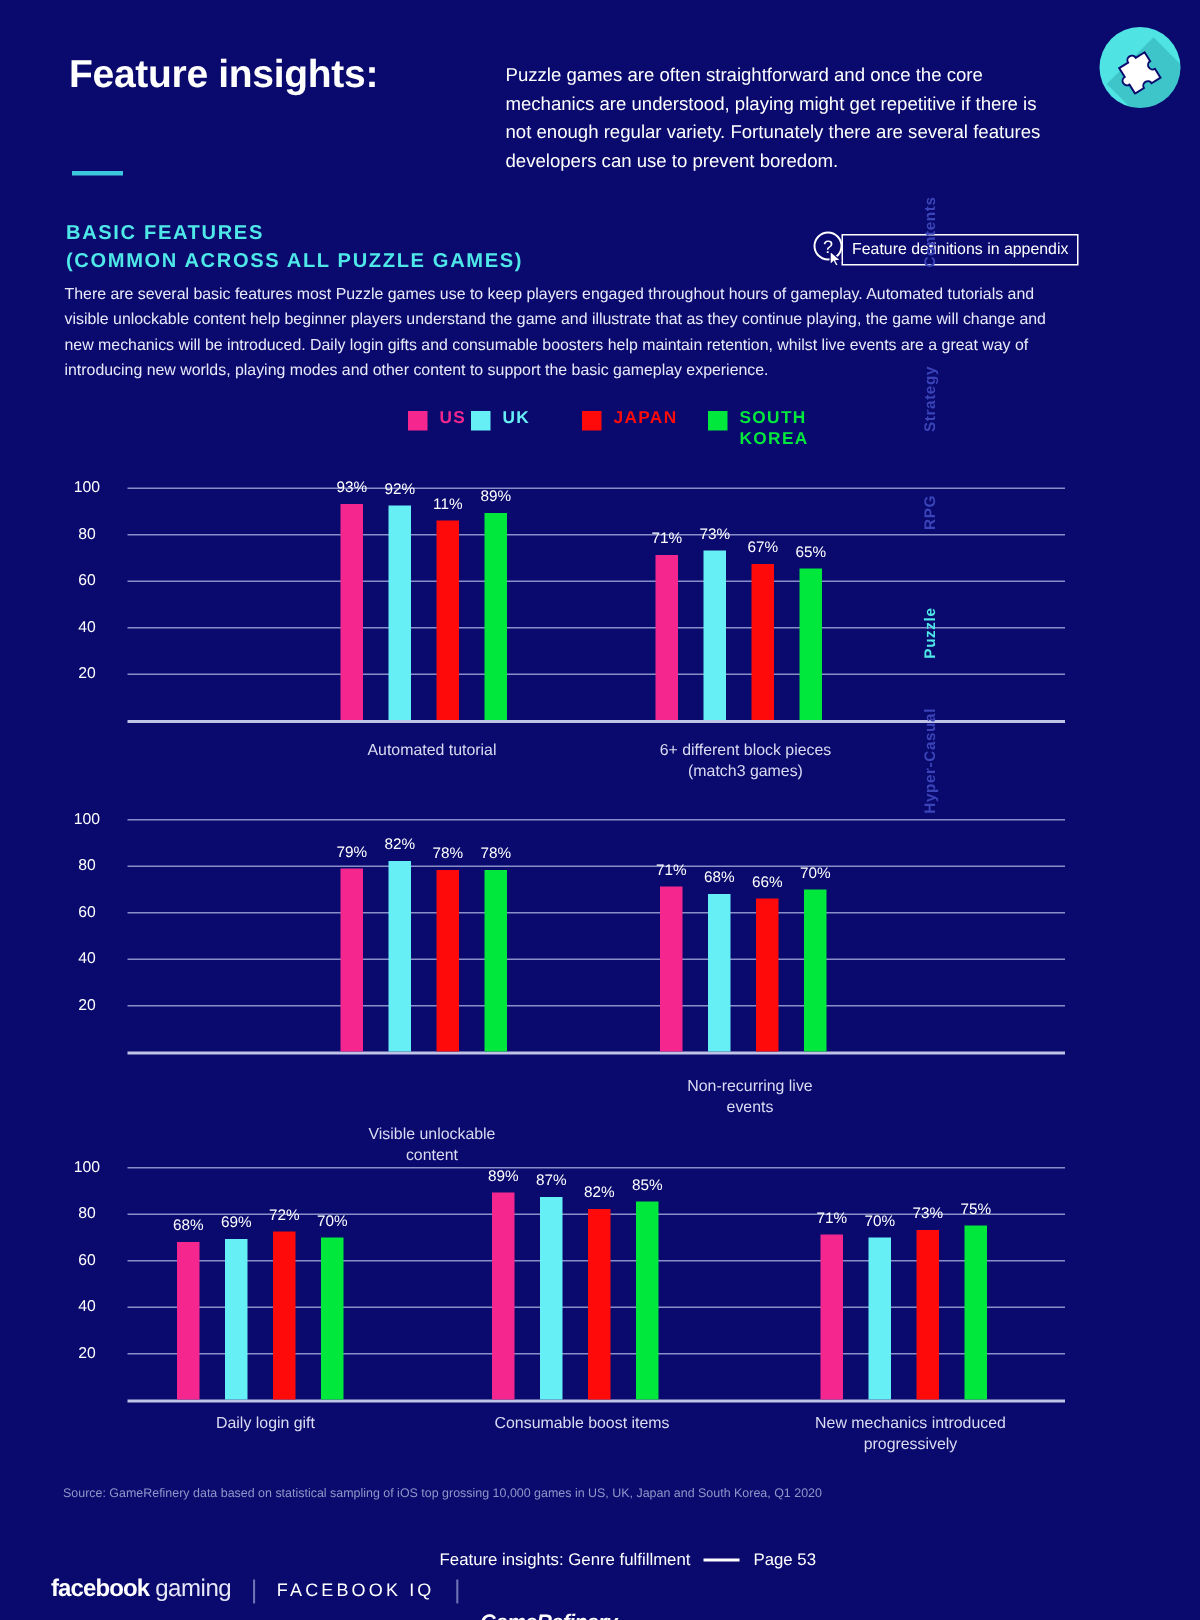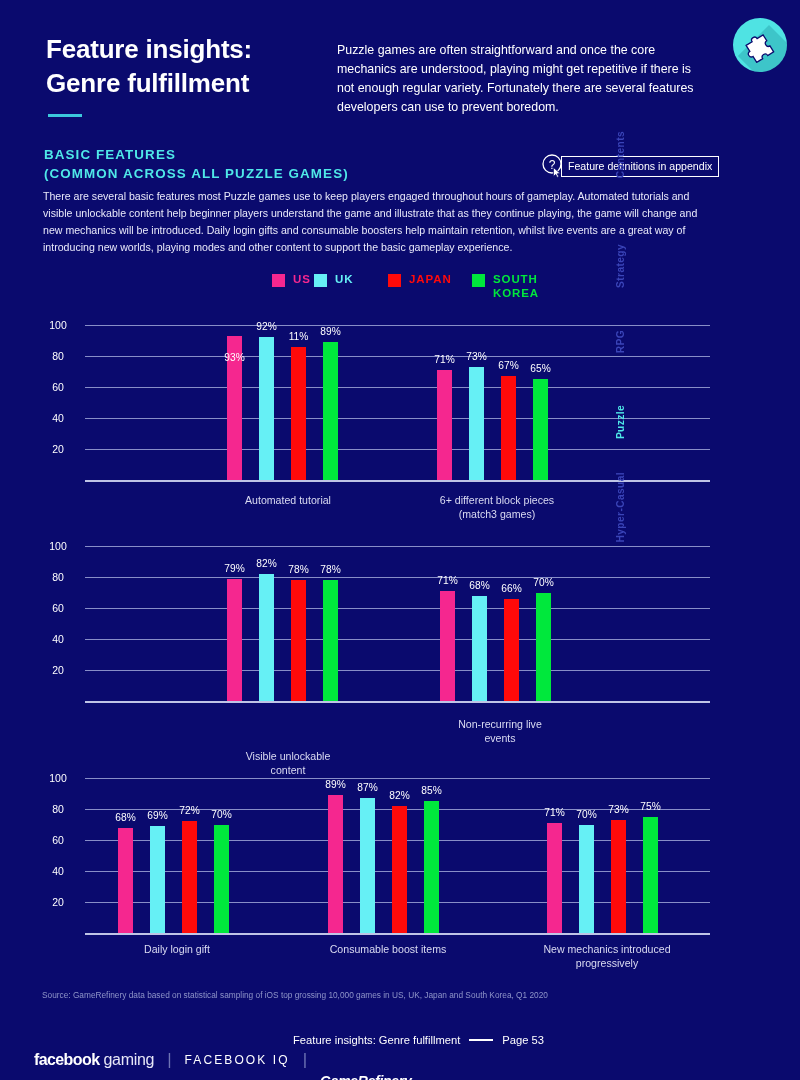--- a/index.html
+++ b/index.html
@@ -131,21 +131,20 @@
     background: #FFFFFF; margin: 0 9px;
   }
 </style>
 </head>
 <body>
 
 <div class="page">
 
   <div class="hdr-title">
     <div>Feature insights:</div>
-    <div>Genre fulfillment</div>
   </div>
   <div class="hdr-rule"></div>
   <div class="hdr-intro">Puzzle games are often straightforward and once the core mechanics are understood, playing might get repetitive if there is not enough regular variety. Fortunately there are several features developers can use to prevent boredom.</div>
 
   <div class="badge">
     <div class="shadow"></div>
     <svg width="36" height="36" viewBox="0 0 36 36">
       <g transform="rotate(-32 18 18)">
         <path d="M6 11 h7 a3 3 0 1 1 6 0 h7 v7 a3 3 0 1 0 0 6 v7 h-7 a3 3 0 1 0 -6 0 h-7 v-7 a3 3 0 1 1 0 -6 z" fill="#FFFFFF" stroke="#0A0A6E" stroke-width="1.3"></path>
       </g>
@@ -201,21 +200,21 @@
           <div class="gridline" style="top: 31px; left: 0px; width: 625px;"></div>
           <div class="ytick" style="top: 31px; left: -44px;">80</div>
           <div class="gridline" style="top: 62px; left: 0px; width: 625px;"></div>
           <div class="ytick" style="top: 62px; left: -44px;">60</div>
           <div class="gridline" style="top: 93px; left: 0px; width: 625px;"></div>
           <div class="ytick" style="top: 93px; left: -44px;">40</div>
           <div class="gridline" style="top: 124px; left: 0px; width: 625px;"></div>
           <div class="ytick" style="top: 124px; left: -44px;">20</div>
           <div class="axis-base" style="top: 155px; left: 0px; width: 625px;"></div>
           <div class="bar" style="left: 142px; height: 144.15px; background: rgb(245, 39, 143); bottom: 0px; top: 10.85px; position: absolute;"></div>
-          <div class="bar-val" style="left: 149.5px; top: -5.15px; margin-top: 32px;">93%</div>
+          <div class="bar-val" style="left: 149.5px; top: -5.15px;">93%</div>
           <div class="bar" style="left: 174px; height: 142.6px; background: rgb(102, 240, 245); bottom: 0px; top: 12.4px; position: absolute;"></div>
           <div class="bar-val" style="left: 181.5px; top: -3.6px;">92%</div>
           <div class="bar" style="left: 206px; height: 133.3px; background: rgb(255, 10, 10); bottom: 0px; top: 21.7px; position: absolute;"></div>
           <div class="bar-val" style="left: 213.5px; top: 5.7px;">11%</div>
           <div class="bar" style="left: 238px; height: 137.95px; background: rgb(0, 232, 60); bottom: 0px; top: 17.05px; position: absolute;"></div>
           <div class="bar-val" style="left: 245.5px; top: 1.05px;">89%</div>
           <div class="bar" style="left: 352px; height: 110.05px; background: rgb(245, 39, 143); bottom: 0px; top: 44.95px; position: absolute;"></div>
           <div class="bar-val" style="left: 359.5px; top: 28.95px;">71%</div>
           <div class="bar" style="left: 384px; height: 113.15px; background: rgb(102, 240, 245); bottom: 0px; top: 41.85px; position: absolute;"></div>
           <div class="bar-val" style="left: 391.5px; top: 25.85px;">73%</div>

